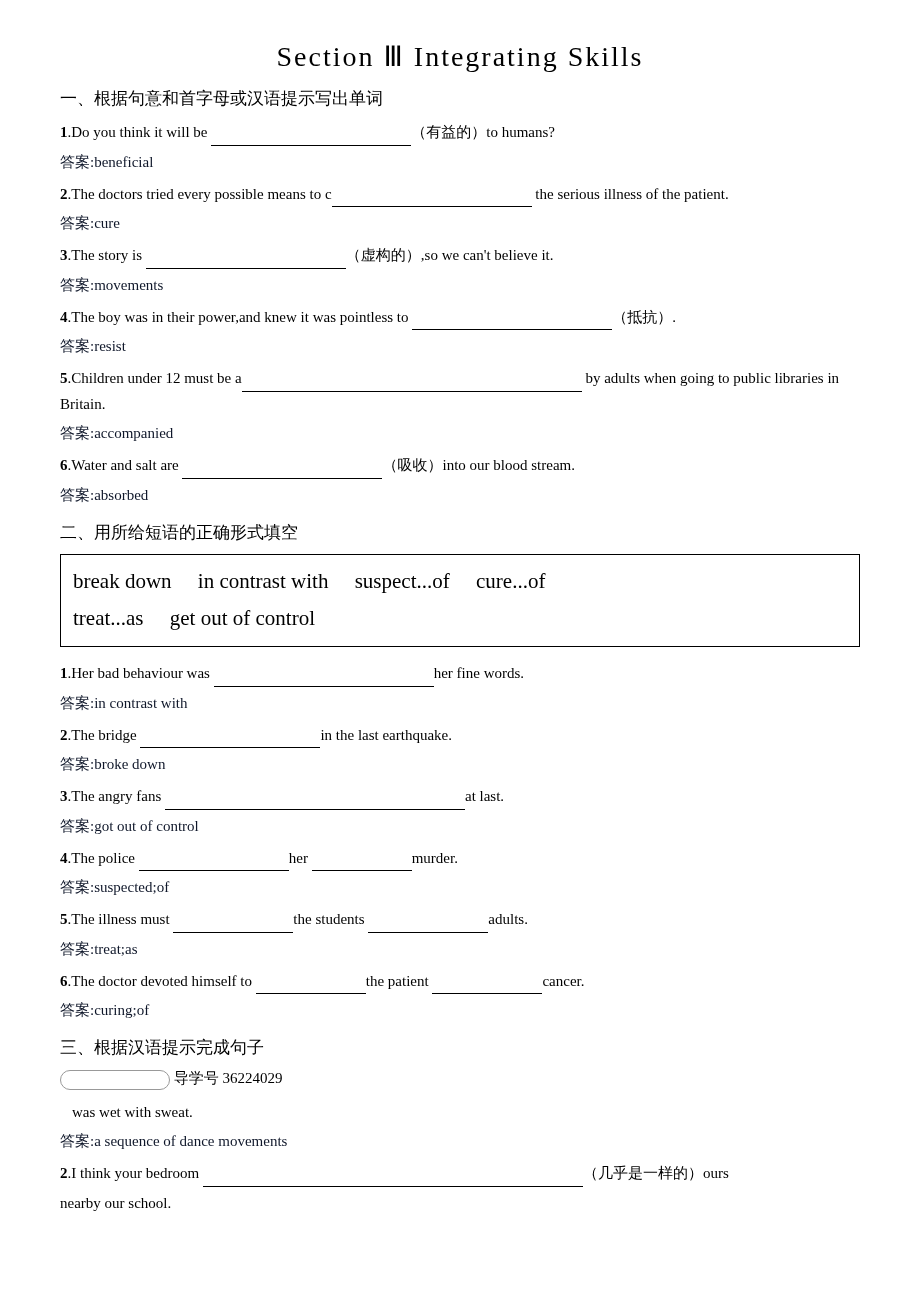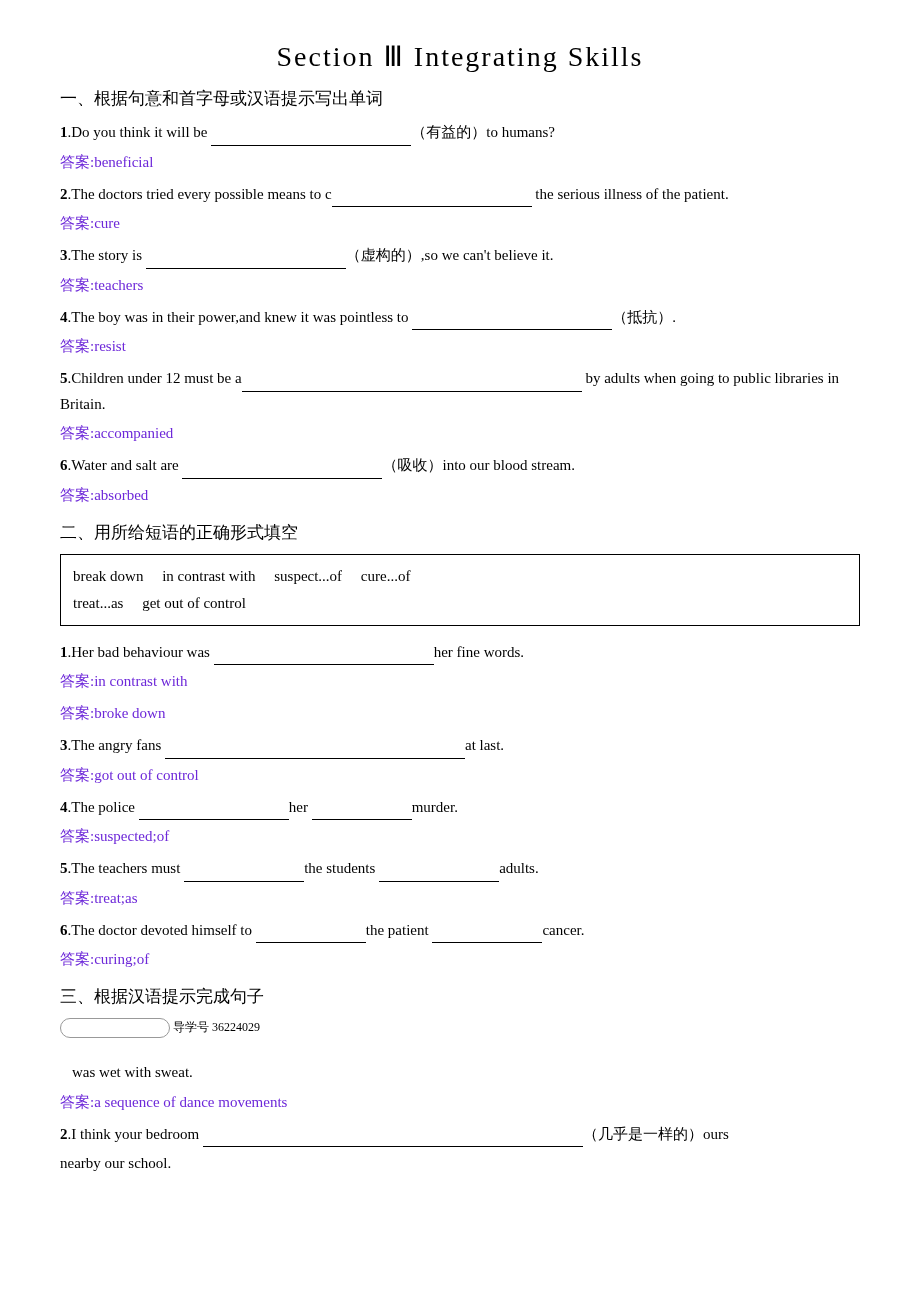--- a/index.html
+++ b/index.html
@@ -30,30 +30,30 @@
       margin-top: 14px;
     }
     .question {
       margin-bottom: 4px;
       line-height: 1.7;
     }
     .question .qnum {
       font-weight: bold;
     }
     .answer {
-      color: #6d28d9;
+      color: #0f172a;
       margin-bottom: 8px;
       line-height: 1.6;
     }
     .phrase-box {
       border: 1px solid #000;
       padding: 8px 12px;
       margin-bottom: 14px;
       line-height: 1.8;
-      font-size: 15px;
+      font-size: 21px;
     }
     .blank {
       display: inline-block;
       border-bottom: 1px solid #000;
       min-width: 120px;
       vertical-align: bottom;
     }
     .blank-long {
       min-width: 200px;
     }
@@ -62,22 +62,22 @@
     }
     .input-box {
       display: inline-block;
       border: 1px solid #999;
       border-radius: 10px;
       width: 110px;
       height: 20px;
       vertical-align: middle;
     }
     .study-number {
-      margin-bottom: 22px;
-      font-size: 12px;
+      margin-bottom: 10px;
+      font-size: 15px;
     }
   </style>
 </head>
 <body>
 
 <h1 class="page-title">Section Ⅲ    Integrating Skills</h1>
 
 <div>
   <div class="section-heading">一、根据句意和首字母或汉语提示写出单词</div>
 
@@ -87,21 +87,21 @@
   <div class="answer">答案:beneficial</div>
 
   <div class="question">
     <span class="qnum">2</span><span>.The doctors tried every possible means to c<span class="blank blank-long"></span> the serious illness of the patient.</span>
   </div>
   <div class="answer">答案:cure</div>
 
   <div class="question">
     <span class="qnum">3</span><span>.The story is </span><span class="blank blank-long"></span><span>（虚构的）,so we can't believe it.</span>
   </div>
-  <div class="answer">答案:teachers</div>
+  <div class="answer">答案:movements</div>
 
   <div class="question">
     <span class="qnum">4</span><span>.The boy was in their power,and knew it was pointless to </span><span class="blank blank-long"></span><span>（抵抗）.</span>
   </div>
   <div class="answer">答案:resist</div>
 
   <div class="question">
     <span class="qnum">5</span><span>.Children under 12 must be a<span class="blank blank-xl"></span> by adults when going to public libraries in Britain.</span>
   </div>
   <div class="answer">答案:accompanied</div>
@@ -118,34 +118,37 @@
   <div class="phrase-box">
     break down &nbsp;&nbsp;&nbsp; in contrast with &nbsp;&nbsp;&nbsp; suspect...of &nbsp;&nbsp;&nbsp; cure...of<br>
     treat...as &nbsp;&nbsp;&nbsp; get out of control
   </div>
 
   <div class="question">
     <span class="qnum">1</span><span>.Her bad behaviour was </span><span class="blank" style="min-width:220px;"></span><span>her fine words.</span>
   </div>
   <div class="answer">答案:in contrast with</div>
 
+  <div class="question">
+    <span class="qnum">2</span><span>.The bridge </span><span class="blank" style="min-width:180px;"></span><span>in the last earthquake.</span>
+  </div>
   <div class="answer">答案:broke down</div>
 
   <div class="question">
     <span class="qnum">3</span><span>.The angry fans </span><span class="blank" style="min-width:300px;"></span><span>at last.</span>
   </div>
   <div class="answer">答案:got out of control</div>
 
   <div class="question">
     <span class="qnum">4</span><span>.The police </span><span class="blank" style="min-width:150px;"></span><span>her </span><span class="blank" style="min-width:100px;"></span><span>murder.</span>
   </div>
   <div class="answer">答案:suspected;of</div>
 
   <div class="question">
-    <span class="qnum">5</span><span>.The teachers must </span><span class="blank" style="min-width:120px;"></span><span>the students </span><span class="blank" style="min-width:120px;"></span><span>adults.</span>
+    <span class="qnum">5</span><span>.The illness must </span><span class="blank" style="min-width:120px;"></span><span>the students </span><span class="blank" style="min-width:120px;"></span><span>adults.</span>
   </div>
   <div class="answer">答案:treat;as</div>
 
   <div class="question">
     <span class="qnum">6</span><span>.The doctor devoted himself to </span><span class="blank" style="min-width:110px;"></span><span>the patient </span><span class="blank" style="min-width:110px;"></span><span>cancer.</span>
   </div>
   <div class="answer">答案:curing;of</div>
 </div>
 
 <div>

